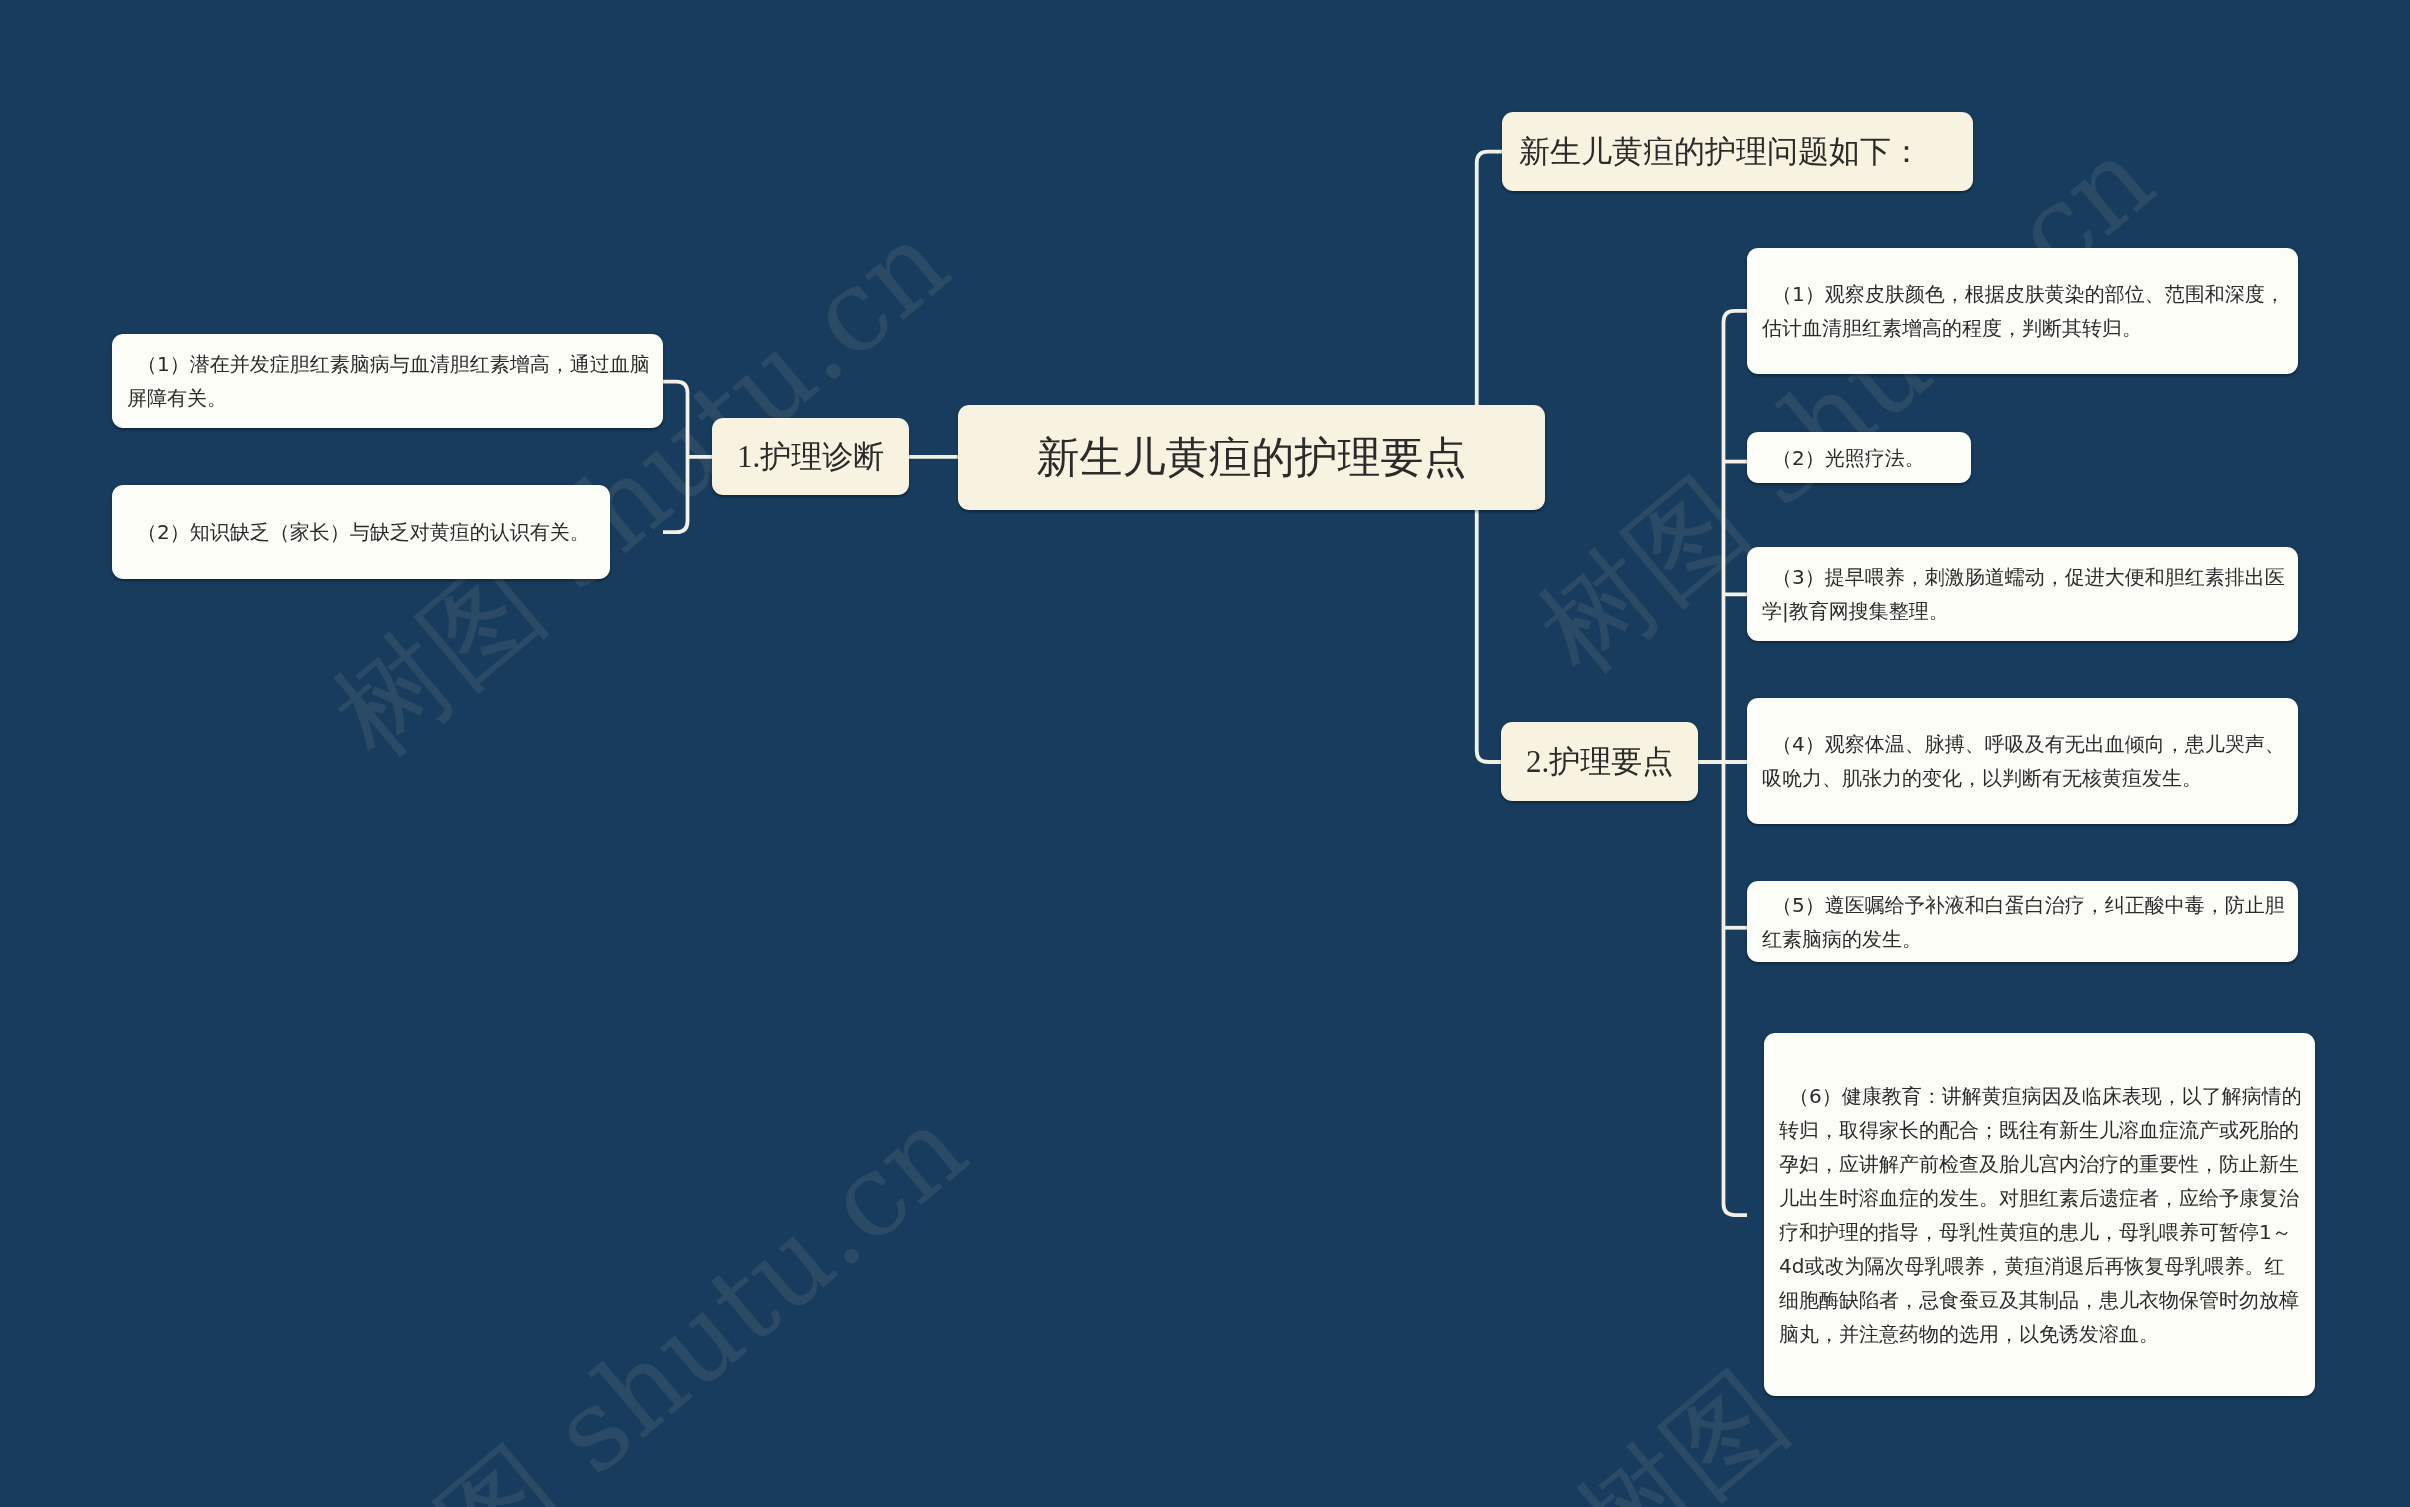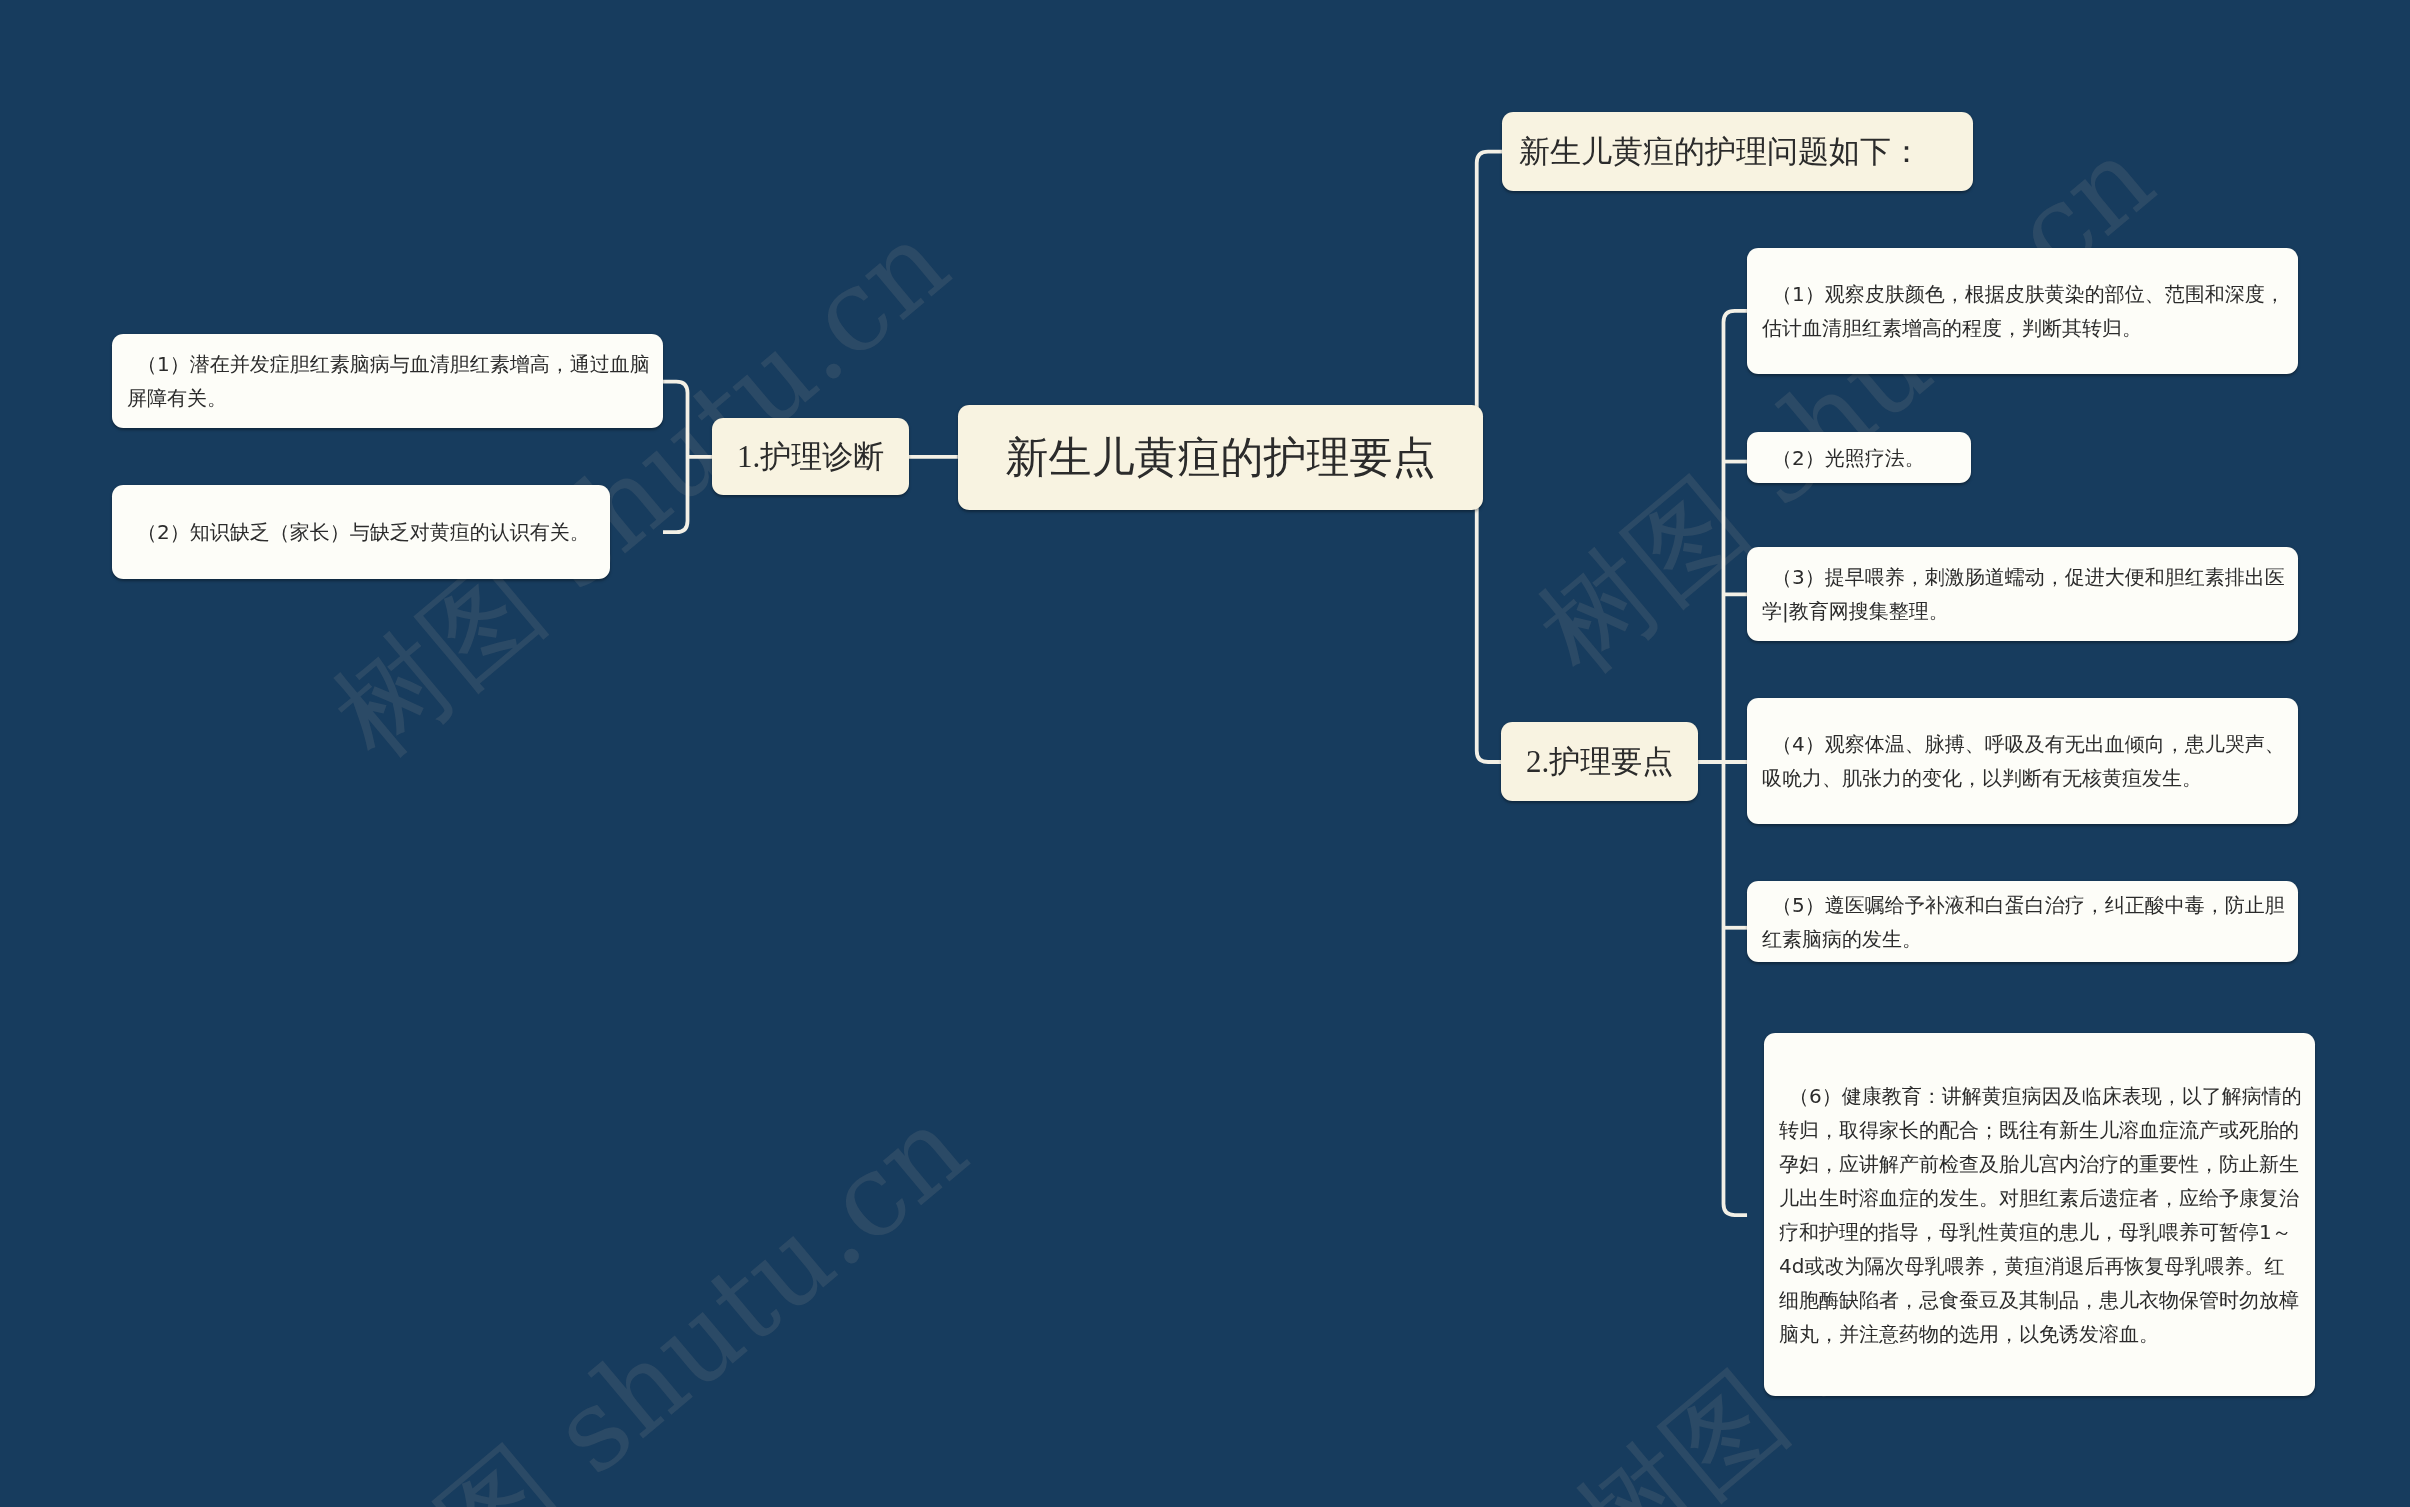--- a/index.html
+++ b/index.html
@@ -50,21 +50,21 @@
     <path d="M1595 161 H1580 Q1568 161 1568 173 V797 Q1568 809 1580 809 H1594"></path>
 
     <line x1="1803" y1="809" x2="1855" y2="809"></line>
     <path d="M1855 330 H1842 Q1830 330 1830 342 V1278 Q1830 1290 1842 1290 H1855"></path>
     <line x1="1830" y1="490" x2="1855" y2="490"></line>
     <line x1="1830" y1="631" x2="1855" y2="631"></line>
     <line x1="1830" y1="985" x2="1855" y2="985"></line>
   </g>
 </svg>
 
-<div class="node root" style="left:958px;top:405px;width:525px;height:105px;">
+<div class="node root" style="left:958px;top:405px;width:587px;height:105px;">
   <span>新生儿黄疸的护理要点</span>
 </div>
 
 <div class="node branch" style="left:712px;top:418px;width:197px;height:77px;">
   <span>1.护理诊断</span>
 </div>
 <div class="node leaf" style="left:112px;top:334px;width:551px;height:94px;">
   <span>（1）潜在并发症胆红素脑病与血清胆红素增高，通过血脑屏障有关。</span>
 </div>
 <div class="node leaf" style="left:112px;top:485px;width:498px;height:94px;">

